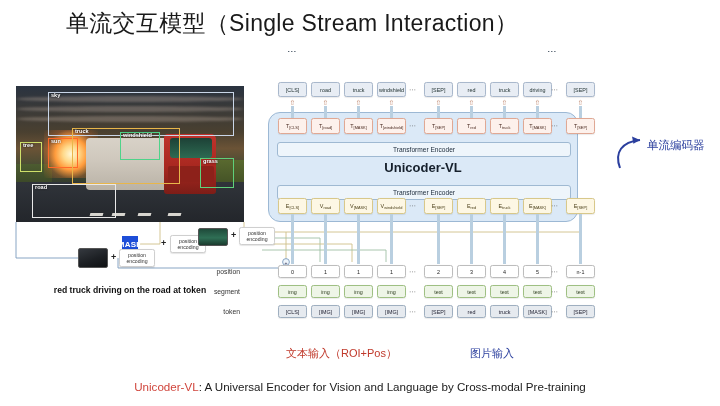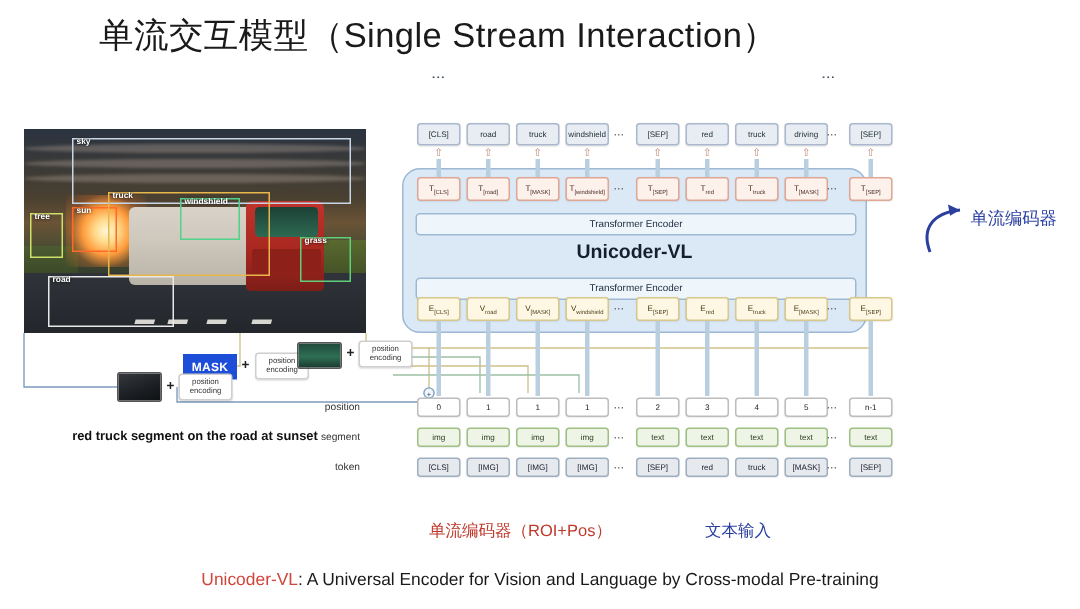--- a/index.html
+++ b/index.html
@@ -70,21 +70,21 @@
 
   
   .pos-enc-box {
     position:absolute; background:#fff; border:0.9px solid #cfcfcf;
     border-radius:2.5px; font-size:5.2px; line-height:6.2px;
     color:#333; text-align:center; padding:2px 1px;
     box-shadow:0 0.5px 1px rgba(0,0,0,.10);
   }
   .plus-sign { position:absolute; font-size:9px; font-weight:700; color:#222; }
   #mask-chip {
-    position:absolute; left:122px; top:236px; width:36px; height:17px;
+    position:absolute; left:122px; top:236px; width:16px; height:17px;
     background:#1d4ed8; color:#fff; font-size:8px; font-weight:700;
     display:flex; align-items:center; justify-content:center; letter-spacing:.2px;
   }
   .thumb { position:absolute; border-radius:2px; overflow:hidden; border:0.8px solid #555; }
   #thumb-road { left:78px; top:248px; width:30px; height:20px; background:linear-gradient(160deg,#35393f 0%,#1d2024 55%,#0f1113 100%); }
   #thumb-windshield { left:198px; top:228px; width:30px; height:18px; background:linear-gradient(180deg,#1f4a3a 0%,#2f6f55 55%,#1a3b2e 100%); }
 
   
   svg#wires { position:absolute; left:0; top:0; width:720px; height:406px; pointer-events:none; }
 
@@ -196,21 +196,21 @@
     <span class="roi-label">windshield</span>
   </div>
   <div class="roi" style="left:184px; top:72px; width:34px; height:30px; border-color:#5fd07a;">
     <span class="roi-label">grass</span>
   </div>
   <div class="roi" style="left:16px; top:98px; width:84px; height:34px; border-color:#e9e9e9;">
     <span class="roi-label">road</span>
   </div>
 </div>
 
-<div id="photo-caption">red truck segment on the road at sunset</div>
+<div id="photo-caption">red truck driving on the road at token</div>
 
 <svg id="wires">
   <g fill="none" stroke-width="0.9">
     <path d="M16,222 L16,258 L78,258" stroke="#7b9bbd"></path>
     <path d="M118,258 L118,268 L286,268" stroke="#7b9bbd"></path>
     <path d="M244,222 L244,232 L286,232 L286,260" stroke="#cfc089"></path>
     <path d="M160,222 L160,244 L140,244" stroke="#cfc089"></path>
     <path d="M170,244 L198,244" stroke="#cfc089"></path>
     <path d="M240,238 L320,238 L320,262" stroke="#9fc0a5"></path>
     <path d="M262,244 L352,244 L352,262" stroke="#cfc089"></path>
@@ -391,18 +391,18 @@
     <div class="chip chip-tok" style="left: 377px; width: 29px; top: 305px;">[IMG]</div>
     <span class="ell" style="left: 409px; top: 308px;">⋯</span>
     <div class="chip chip-tok" style="left: 424px; width: 29px; top: 305px;">[SEP]</div>
     <div class="chip chip-tok" style="left: 457px; width: 29px; top: 305px;">red</div>
     <div class="chip chip-tok" style="left: 490px; width: 29px; top: 305px;">truck</div>
     <div class="chip chip-tok" style="left: 523px; width: 29px; top: 305px;">[MASK]</div>
     <span class="ell" style="left: 551px; top: 308px;">⋯</span>
     <div class="chip chip-tok" style="left: 566px; width: 29px; top: 305px;">[SEP]</div>
   </div>
 
-<div id="img-input-annot">单流编码器（ROI+Pos）</div>
-<div id="txt-input-annot">文本输入</div>
+<div id="img-input-annot">文本输入（ROI+Pos）</div>
+<div id="txt-input-annot">图片输入</div>
 
 <div id="footer">
   <span id="footer-brand">Unicoder-VL</span><span>: A Universal Encoder for Vision and Language by Cross-modal Pre-training</span>
 </div>
 
 </body></html>

